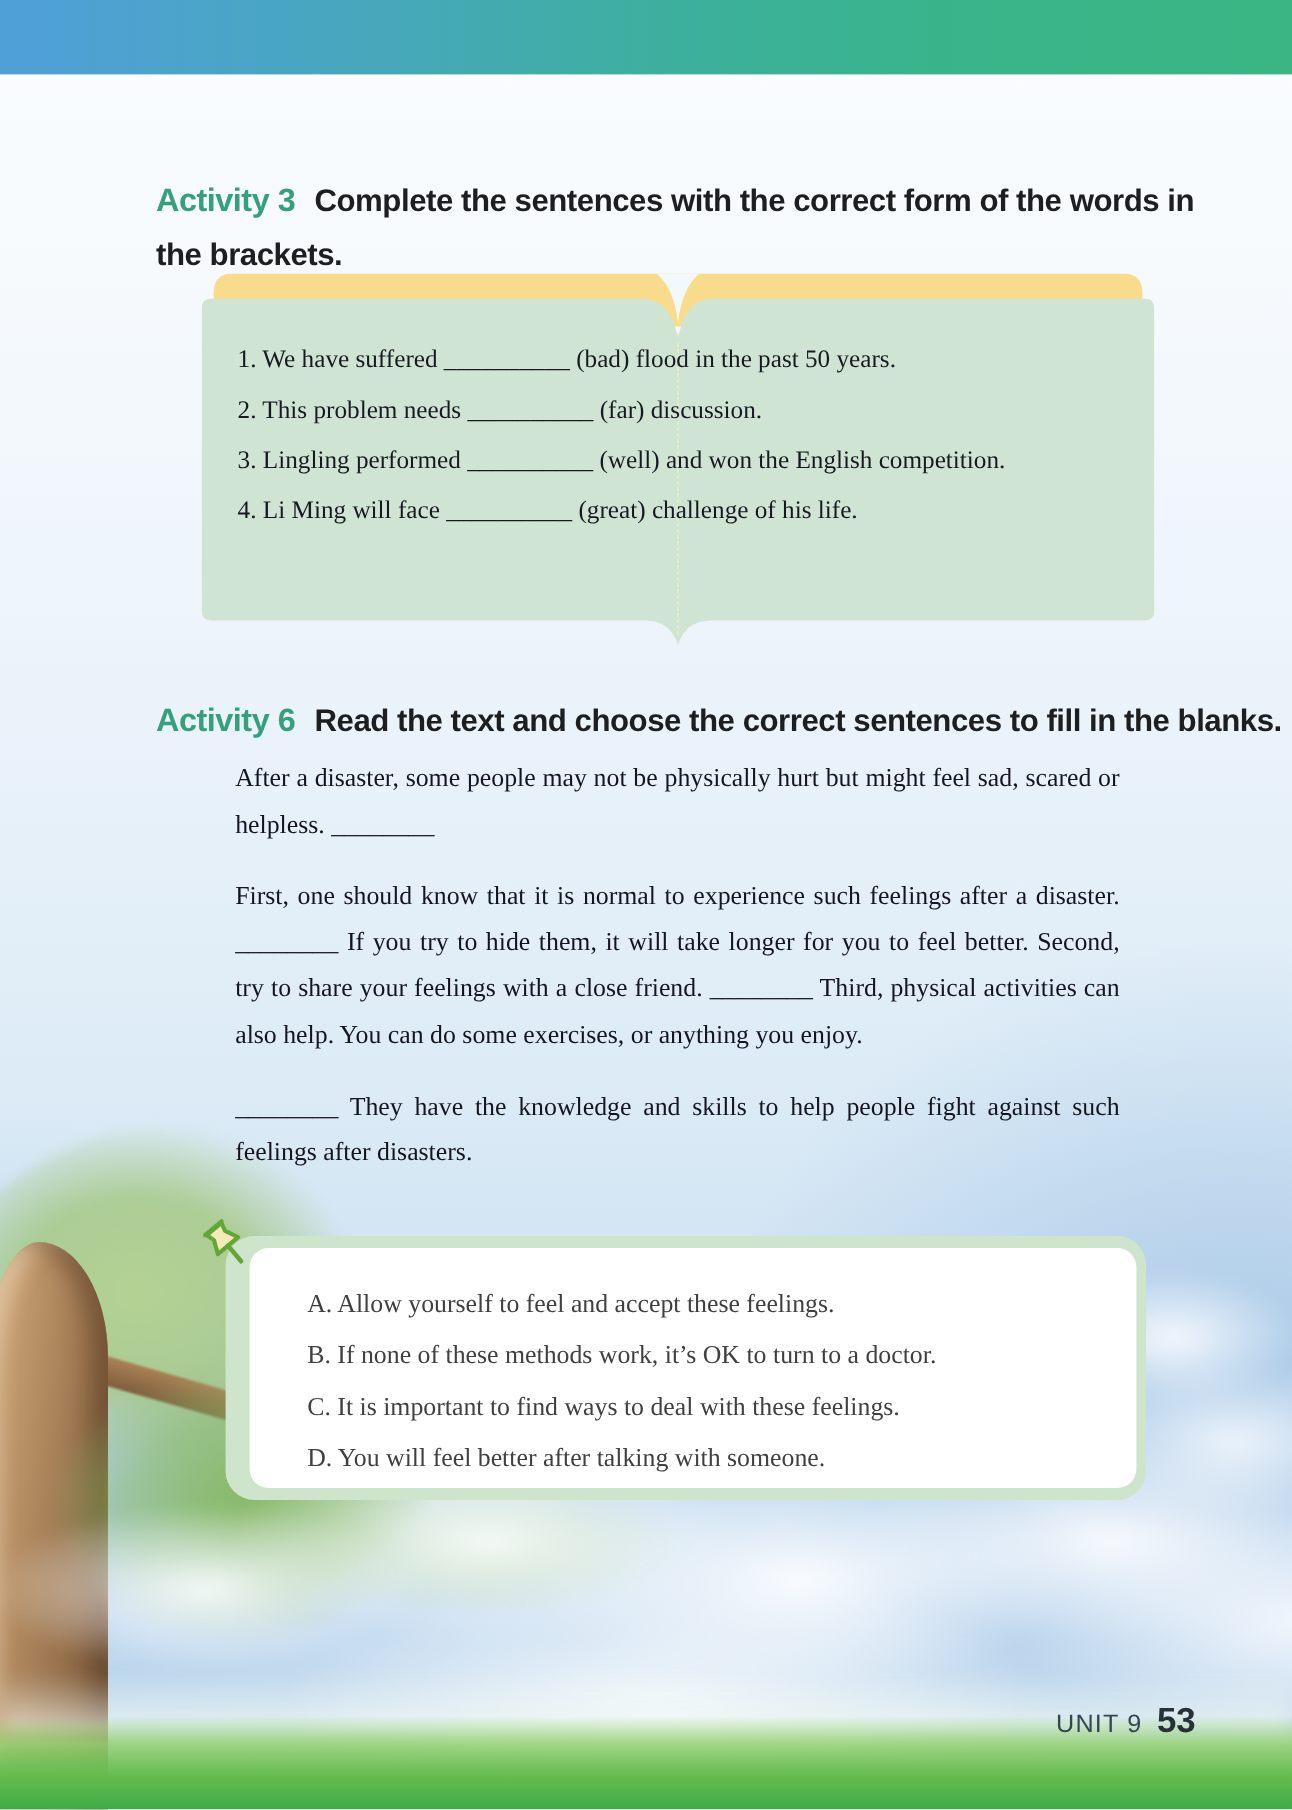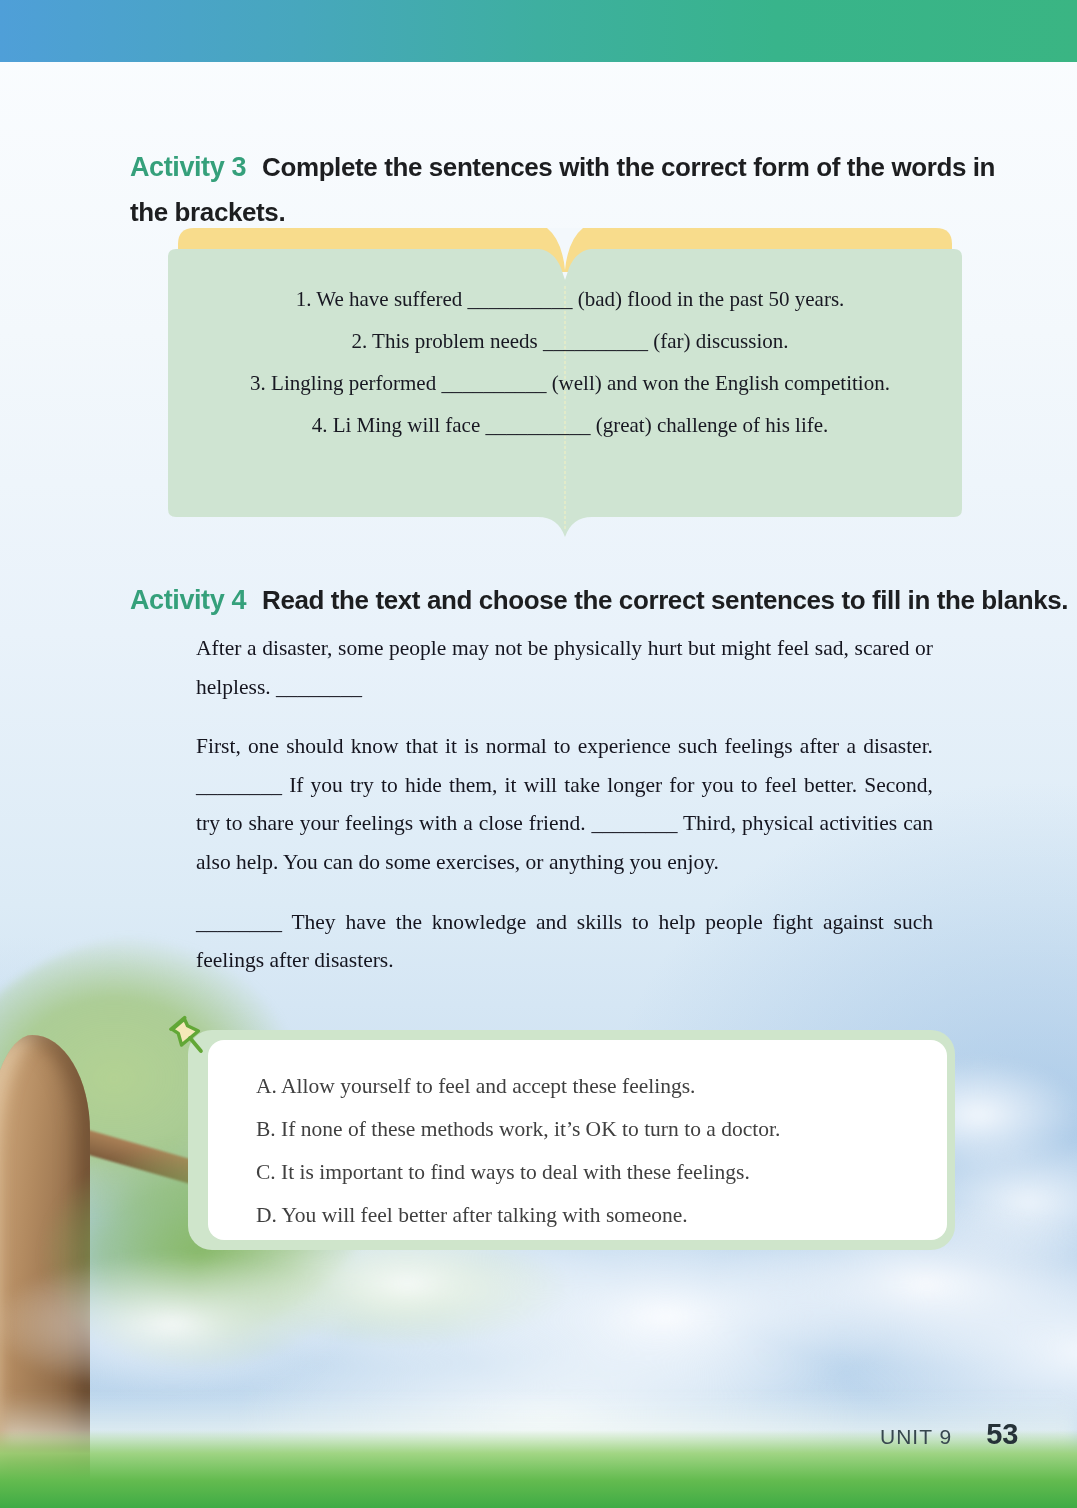--- a/index.html
+++ b/index.html
@@ -71,21 +71,21 @@
   .act-heading{
     position:absolute;left:130px;width:870px;
     font-family:"Liberation Sans", sans-serif;font-weight:bold;
     font-size:26px;line-height:45px;color:#1d1e20;letter-spacing:-0.4px;
   }
   .act-heading .act-label{color:#35a07b;font-size:27px;margin-right:16px;}
   #heading3{top:145px;}
   #heading4{top:578px;white-space:nowrap;width:940px;}
 
   
-  .book-box{position:absolute;left:168px;top:228px;width:794px;height:312px;text-align:center;}
+  .book-box{position:absolute;left:168px;top:228px;width:794px;height:312px;}
   .book-box svg{position:absolute;inset:0;}
   .book-sentences{
     position:absolute;left:30px;top:50px;right:20px;
     font-size:21px;line-height:42px;white-space:nowrap;color:#181822;
   }
   
   .paragraphs{
     position:absolute;left:196px;top:629px;width:737px;
     font-size:21.5px;line-height:38.6px;text-align:justify;color:#15151f;
   }
@@ -99,21 +99,21 @@
     position:absolute;left:20px;right:8px;top:10px;bottom:10px;
     background:#ffffff;border-radius:16px;
   }
   .options-list{
     position:absolute;left:48px;top:25px;right:20px;
     font-size:21.5px;line-height:43px;color:#404040;white-space:nowrap;
   }
   .pushpin{position:absolute;left:160px;top:1008px;width:60px;height:60px;}
   
   .footer{
-    position:absolute;left:880px;top:1418px;display:flex;align-items:baseline;gap:34px;
+    position:absolute;left:880px;top:1418px;display:flex;align-items:baseline;gap:12px;
     font-family:"Liberation Sans", sans-serif;z-index:4;
   }
   .unit-label{font-size:21px;color:#37474f;letter-spacing:1px;}
   .page-number{font-size:29px;color:#263238;font-weight:700;}
 </style>
 </head>
 <body>
 
 <div class="canvas">
 
@@ -150,21 +150,21 @@
       </svg>
       <div class="book-sentences">
         <div>1. We have suffered __________ (bad) flood in the past 50 years.</div>
         <div>2. This problem needs __________ (far) discussion.</div>
         <div>3. Lingling performed __________ (well) and won the English competition.</div>
         <div>4. Li Ming will face __________ (great) challenge of his life.</div>
       </div>
     </div>
 
     <div class="act-heading" id="heading4">
-      <span class="act-label">Activity 4</span><span>Read the text and choose the correct sentences to fill in the blanks.</span>
+      <span class="act-label">Activity 6</span><span>Read the text and choose the correct sentences to fill in the blanks.</span>
     </div>
 
     <div class="paragraphs">
       <p>After a disaster, some people may not be physically hurt but might feel sad, scared or helpless. ________</p>
       <p>First, one should know that it is normal to experience such feelings after a disaster. ________ If you try to hide them, it will take longer for you to feel better. Second, try to share your feelings with a close friend. ________ Third, physical activities can also help. You can do some exercises, or anything you enjoy.</p>
       <p>________ They have the knowledge and skills to help people fight against such feelings after disasters.</p>
     </div>
 
     <div class="options-box">
       <div class="options-inner">

